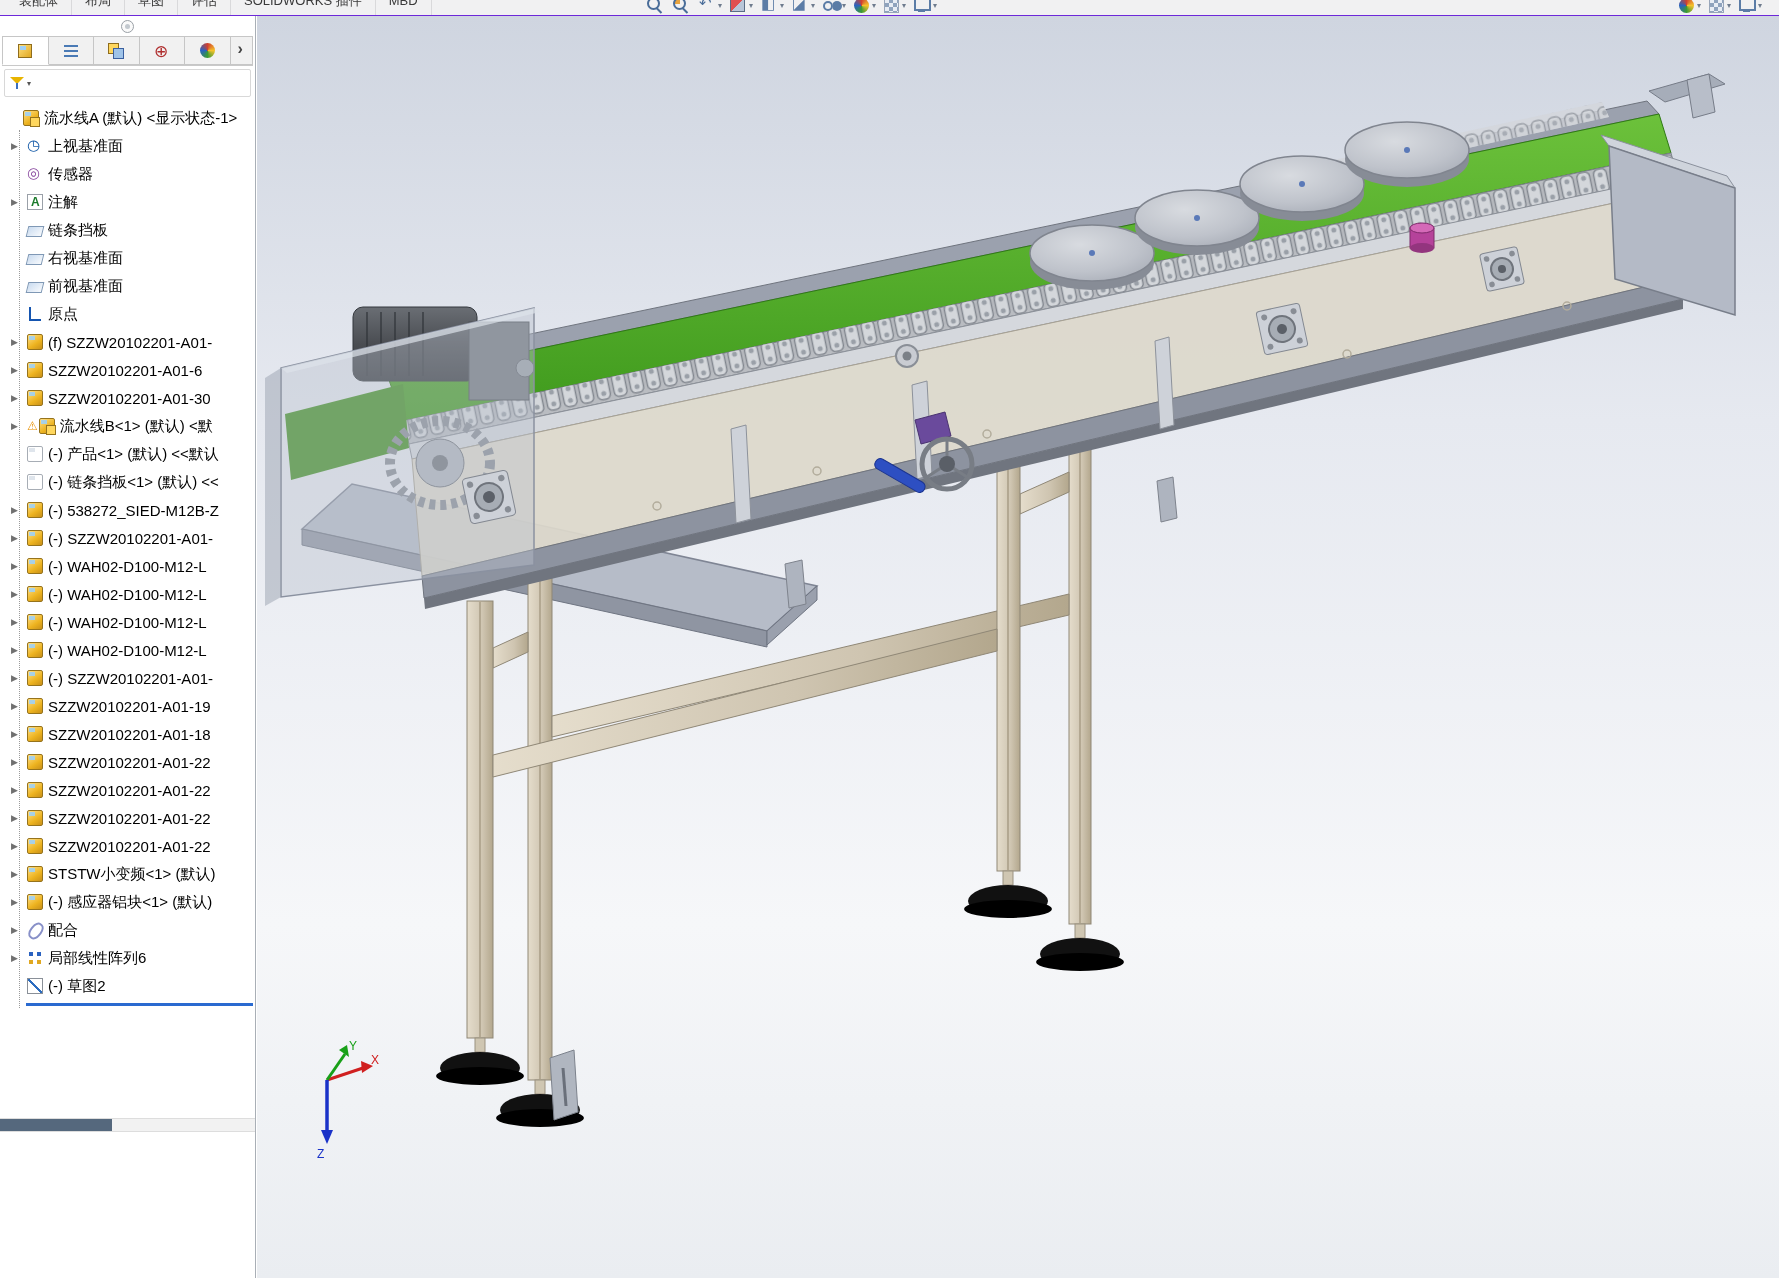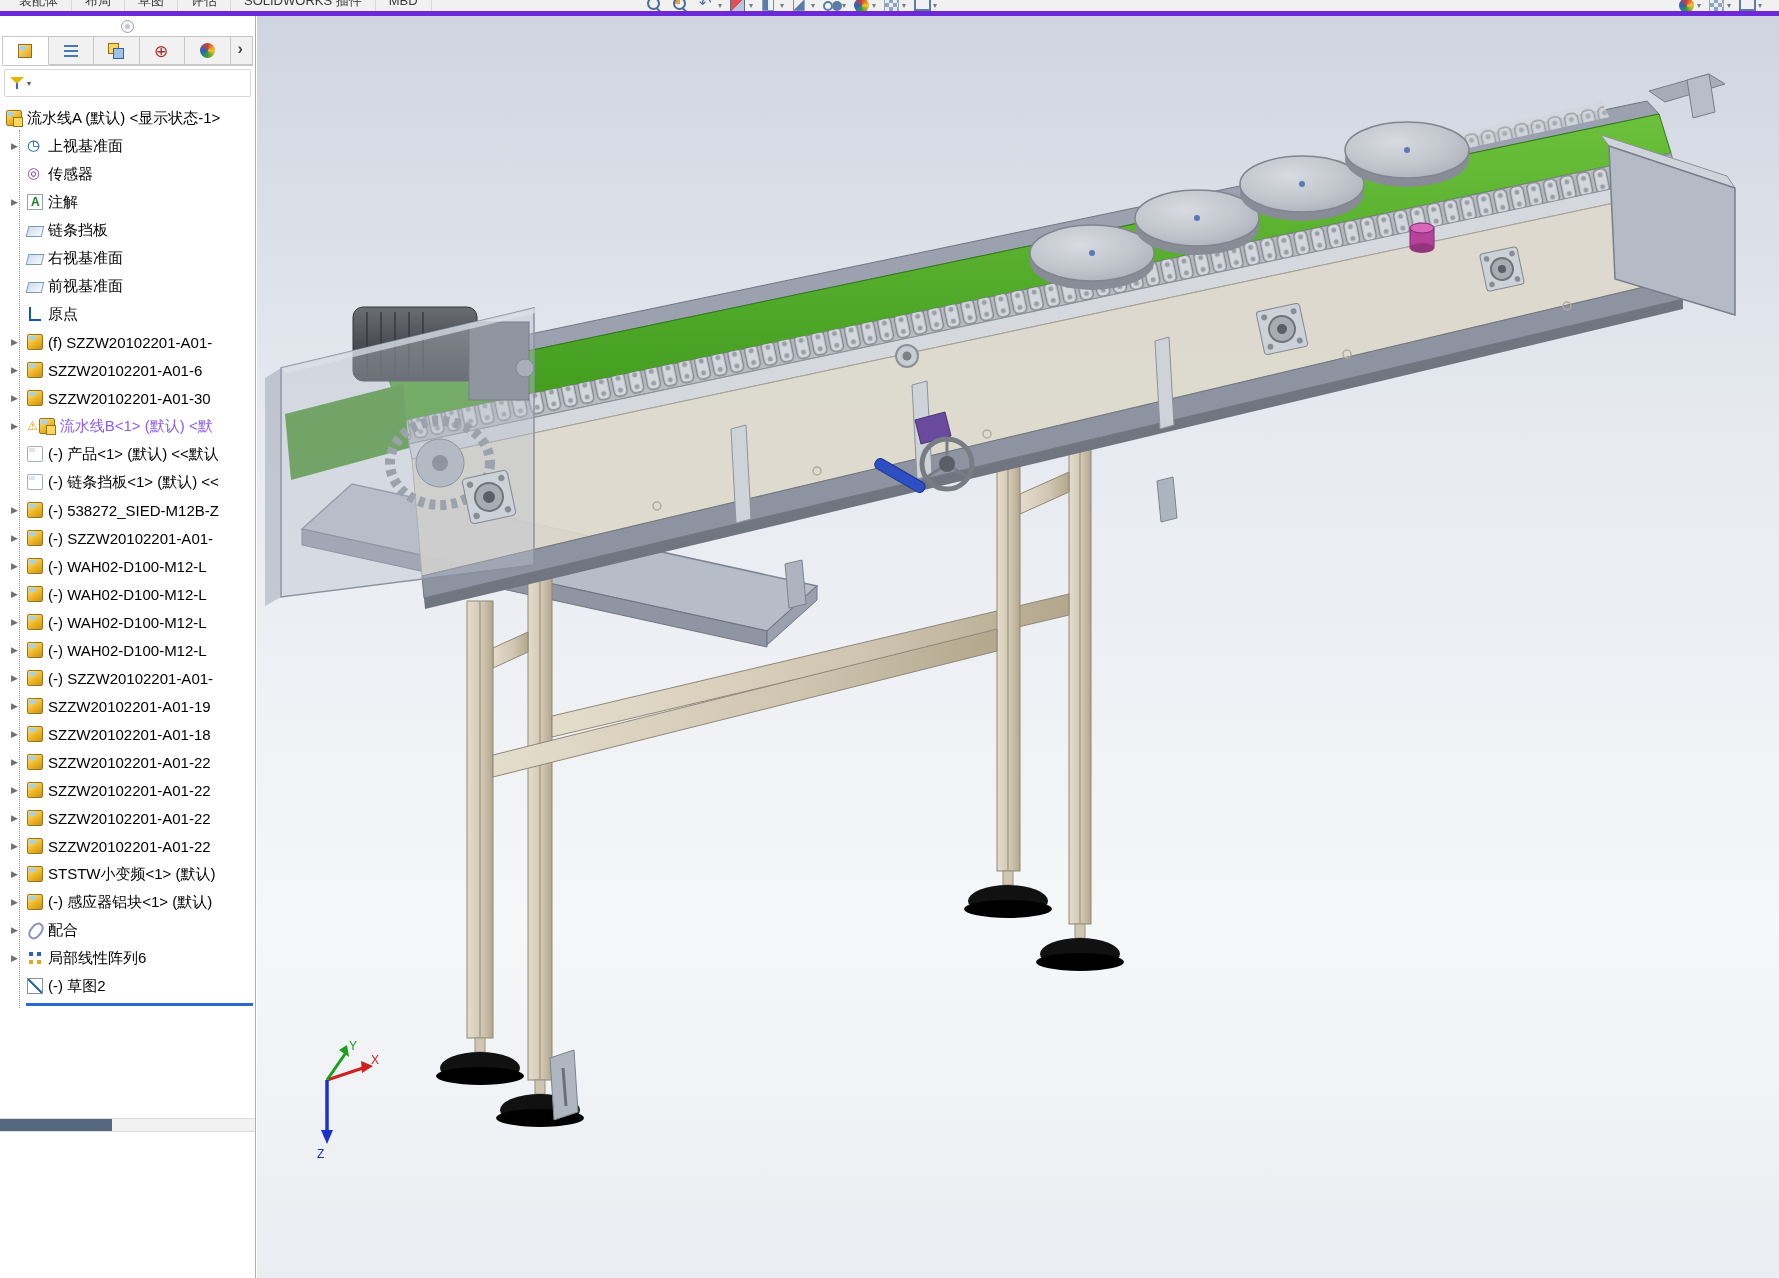--- a/index.html
+++ b/index.html
@@ -1,20 +1,20 @@
 <!DOCTYPE html>
 <html><head>
 <meta charset="utf-8">
 <style>
   *{margin:0;padding:0;box-sizing:border-box}
   html,body{width:1779px;height:1278px;overflow:hidden;font-family:"Liberation Sans","DejaVu Sans",sans-serif;background:#fff}
   .app{position:relative;width:1779px;height:1278px}
 
   
-  .topbar{position:absolute;top:0;left:0;width:1779px;height:16px;background:#f1f1f2;border-bottom:5px solid #6d28d9;overflow:hidden;z-index:5}
+  .topbar{position:absolute;top:0;left:0;width:1779px;height:16px;background:#f1f1f2;border-bottom:1px solid #6d28d9;overflow:hidden;z-index:5}
   .menu-tabs{position:absolute;left:6px;top:0;display:flex}
   .menu-tab{height:28px;line-height:28px;margin-top:-13px;padding:0 13px;font-size:13px;color:#3a3a3a;border-right:1px solid #d9d9db;white-space:nowrap}
   .hbar{position:absolute;top:-6px;display:flex;align-items:flex-start}
   .headsup{left:642px}
   .rightbar{right:14px}
   .hbtn{display:flex;align-items:center;padding:0 3px;height:22px}
   .caret{font-size:8px;color:#6f7c8e;margin-left:1px}
   .hicon{width:20px;height:20px;display:inline-block;position:relative}
   .zoom-fit::before,.zoom-area::before{content:"";position:absolute;left:2px;top:2px;width:9px;height:9px;border:2px solid #4a6d99;border-radius:50%}
   .zoom-fit::after,.zoom-area::after{content:"";position:absolute;left:13px;top:12px;width:2px;height:7px;background:#4a6d99;transform:rotate(-45deg)}
@@ -49,21 +49,21 @@
   .filter-row{display:flex;align-items:center;height:28px;margin:3px 4px;border:1px solid #d8d8d8;border-radius:2px;background:#fff;padding-left:5px}
   .funnel{width:14px;height:14px;position:relative}
   .funnel::before{content:"";position:absolute;left:0;top:1px;border-left:7px solid transparent;border-right:7px solid transparent;border-top:7px solid #e8b400}
   .funnel::after{content:"";position:absolute;left:6px;top:7px;width:2px;height:6px;background:#3a6fc0}
   .filter-caret{font-size:8px;color:#555;margin-left:3px}
 
   
   .tree{position:relative;padding-top:4px;font-size:15px;color:#000}
   .tree::before{content:"";position:absolute;left:19px;top:30px;height:878px;border-left:1px dotted #9b9b9b}
   .trow{display:flex;align-items:center;height:28px;padding-left:11px;white-space:nowrap;overflow:hidden;position:relative}
-  .trow.root{padding-left:6px}
+  .trow.root{padding-left:23px}
   .arrow{flex:0 0 16px;font-size:9px;color:#707070;text-align:left}
   .warn{font-size:12px;color:#e89000;margin-right:1px}
   .tlabel{margin-left:5px;overflow:hidden}
   .ticon{flex:0 0 16px;width:16px;height:16px;position:relative;display:inline-block}
   .ticon.part,.ticon.assembly{background:linear-gradient(145deg,#ffe08a,#edb31f 60%,#c8901a);border:1px solid #96731c;border-radius:2px}
   .ticon.part::after,.ticon.assembly::after{content:"";position:absolute;left:1px;top:1px;width:6px;height:4px;background:#9fd0f5;opacity:.9}
   .ticon.assembly::before{content:"";position:absolute;right:-2px;bottom:-2px;width:8px;height:8px;background:#ffd75e;border:1px solid #96731c}
   .ticon.part-ghost{border:1px solid #a7adb5;background:rgba(255,255,255,.5);border-radius:2px}
   .ticon.part-ghost::after{content:"";position:absolute;left:1px;top:1px;width:6px;height:4px;background:#dfe5ec}
   .ticon.history::before{content:"◷";position:absolute;left:0;top:-2px;font-size:15px;color:#1b5faa}
@@ -234,21 +234,21 @@
           </div>
           <div class="trow">
             <span class="arrow">▶</span>
             <span class="ticon part"></span>
             <span class="tlabel">SZZW20102201-A01-30</span>
           </div>
           <div class="trow">
             <span class="arrow">▶</span>
             <span class="warn">⚠</span>
             <span class="ticon assembly"></span>
-            <span class="tlabel" style="color: #8b5cf6;">流水线B&lt;1&gt; (默认) &lt;默</span>
+            <span class="tlabel" style="color: #000000;">流水线B&lt;1&gt; (默认) &lt;默</span>
           </div>
           <div class="trow">
             <span class="arrow"></span>
             <span class="ticon part-ghost"></span>
             <span class="tlabel">(-) 产品&lt;1&gt; (默认) &lt;&lt;默认</span>
           </div>
           <div class="trow">
             <span class="arrow"></span>
             <span class="ticon part-ghost"></span>
             <span class="tlabel">(-) 链条挡板&lt;1&gt; (默认) &lt;&lt;</span>

